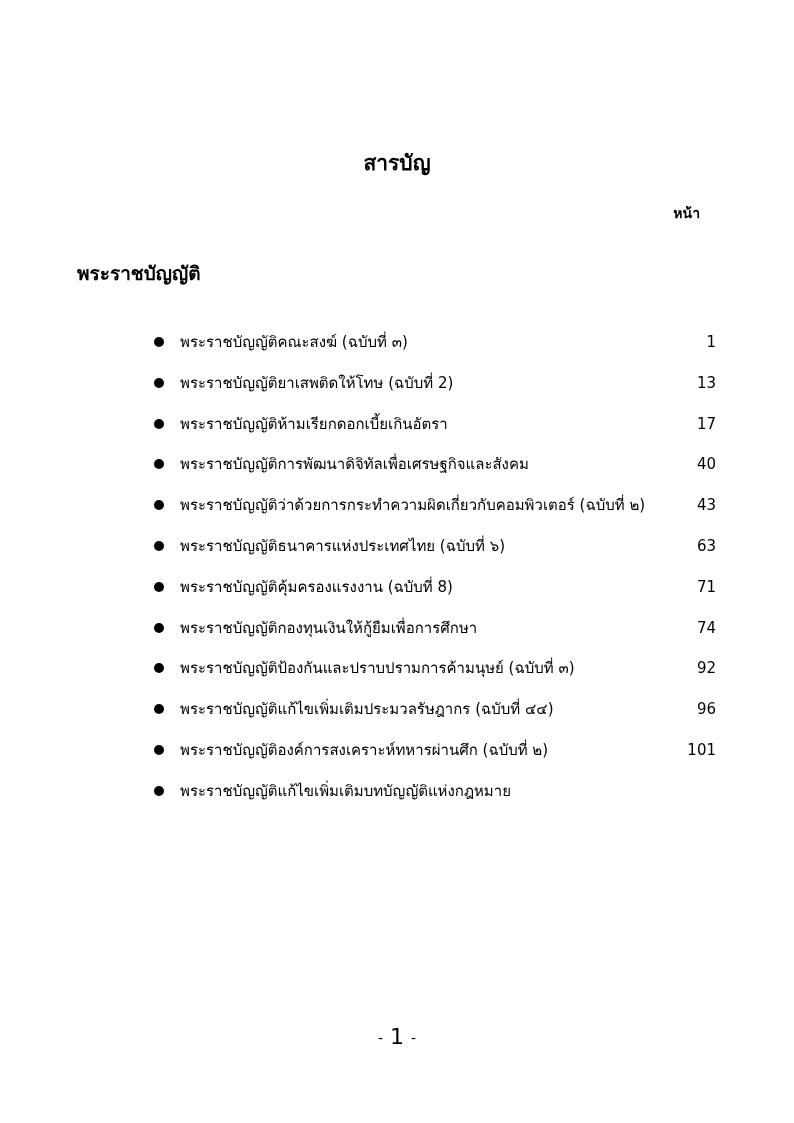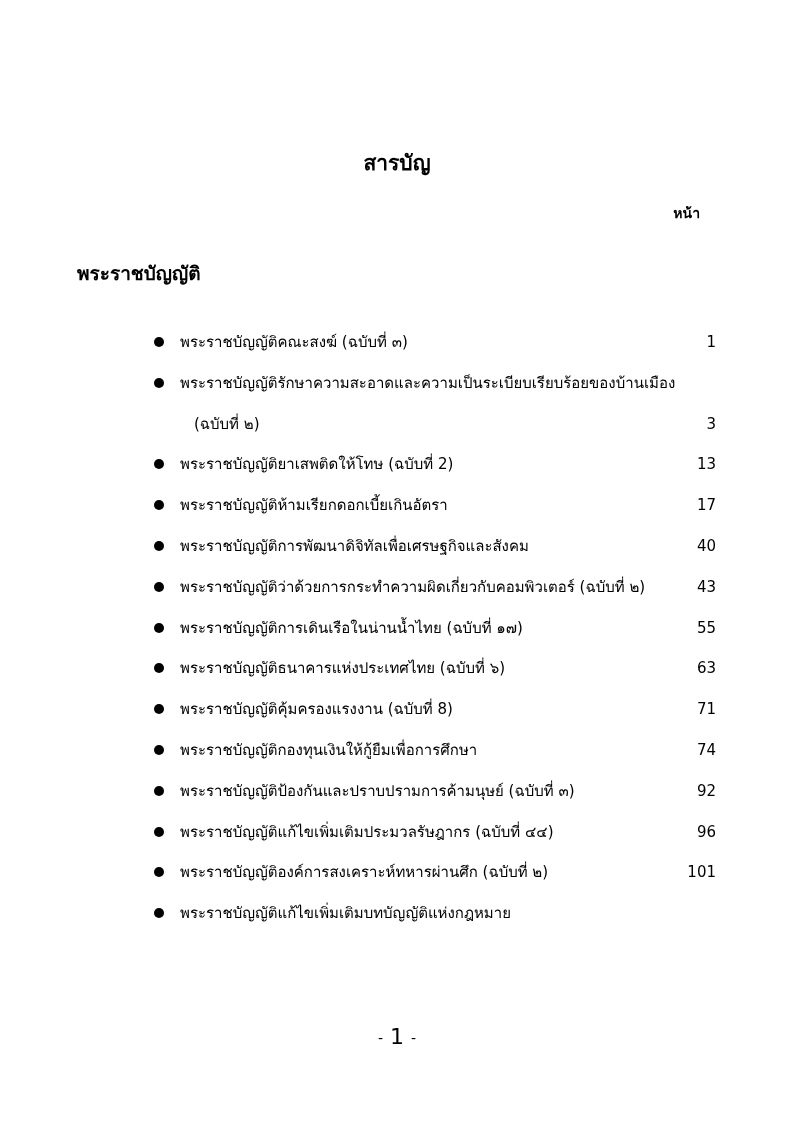--- a/index.html
+++ b/index.html
@@ -51,52 +51,39 @@
 <div class="title">สารบัญ</div>
 <div class="page-col-header">หน้า</div>
 <div class="section-header">พระราชบัญญัติ</div>
 
 <ul class="toc-list">
   <li class="toc-item">
     <span class="bullet"></span>
     <span class="toc-text">พระราชบัญญัติคณะสงฆ์ (ฉบับที่ ๓)</span>
     <span class="toc-page">1</span>
   </li>
-  <li class="toc-item two-line">
-    <span class="bullet"></span>
-    <span class="toc-text">
-      <span>พระราชบัญญัติรักษาความสะอาดและความเป็นระเบียบเรียบร้อยของบ้านเมือง</span>
-      <span class="cont">(ฉบับที่ ๒)</span>
-    </span>
-    <span class="toc-page">3</span>
-  </li>
   <li class="toc-item">
     <span class="bullet"></span>
     <span class="toc-text">พระราชบัญญัติยาเสพติดให้โทษ (ฉบับที่ 2)</span>
     <span class="toc-page">13</span>
   </li>
   <li class="toc-item">
     <span class="bullet"></span>
     <span class="toc-text">พระราชบัญญัติห้ามเรียกดอกเบี้ยเกินอัตรา</span>
     <span class="toc-page">17</span>
   </li>
   <li class="toc-item">
     <span class="bullet"></span>
     <span class="toc-text">พระราชบัญญัติการพัฒนาดิจิทัลเพื่อเศรษฐกิจและสังคม</span>
     <span class="toc-page">40</span>
   </li>
   <li class="toc-item">
     <span class="bullet"></span>
     <span class="toc-text">พระราชบัญญัติว่าด้วยการกระทำความผิดเกี่ยวกับคอมพิวเตอร์ (ฉบับที่ ๒)</span>
     <span class="toc-page">43</span>
-  </li>
-  <li class="toc-item">
-    <span class="bullet"></span>
-    <span class="toc-text">พระราชบัญญัติการเดินเรือในน่านน้ำไทย (ฉบับที่ ๑๗)</span>
-    <span class="toc-page">55</span>
   </li>
   <li class="toc-item">
     <span class="bullet"></span>
     <span class="toc-text">พระราชบัญญัติธนาคารแห่งประเทศไทย (ฉบับที่ ๖)</span>
     <span class="toc-page">63</span>
   </li>
   <li class="toc-item">
     <span class="bullet"></span>
     <span class="toc-text">พระราชบัญญัติคุ้มครองแรงงาน (ฉบับที่ 8)</span>
     <span class="toc-page">71</span>

